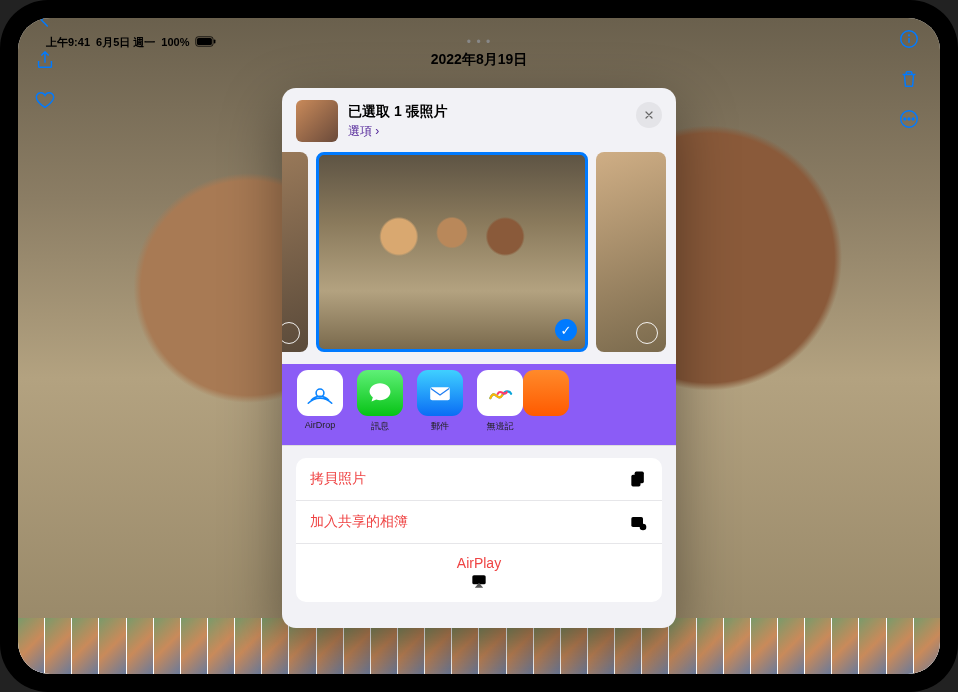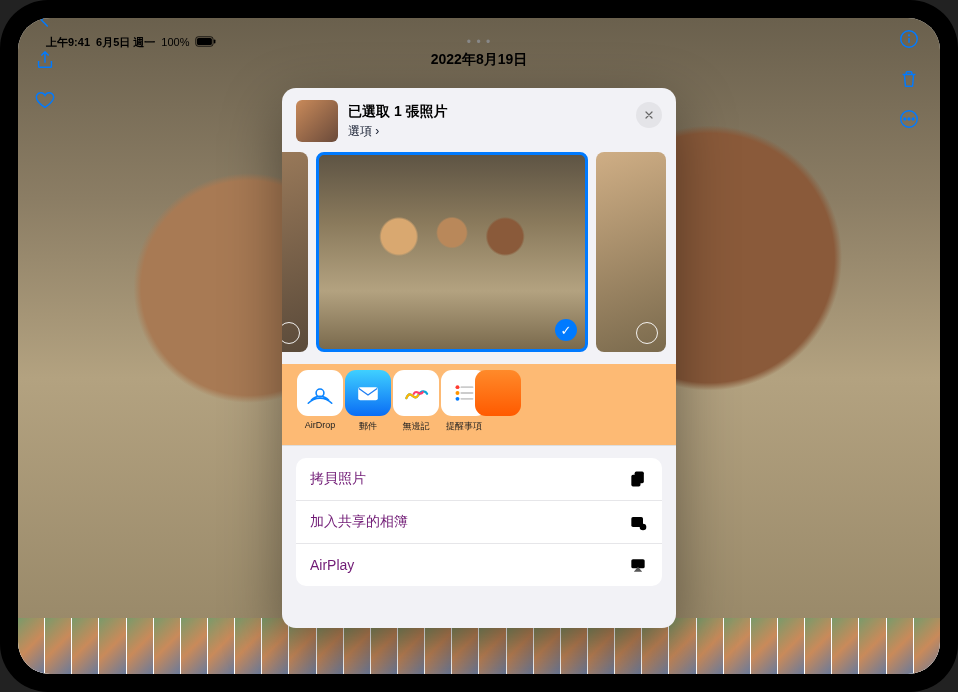--- a/index.html
+++ b/index.html
@@ -21,21 +21,21 @@
   
   .status-bar {
     position: absolute; top: 12px; left: 0; right: 0;
     height: 22px;
     display: flex; align-items: center; 
     padding: 2px 28px 0 28px;
     font-size: 11px; color: #000;
     z-index: 20;
   }
   .status-left { display: flex; gap: 6px; font-weight: 600; }
-  .status-right { display: flex; gap: 6px; align-items: center; font-weight:400;}
+  .status-right { display: flex; gap: 6px; align-items: center; font-weight:700;}
   .dots { position:absolute; left:50%; top:5px; transform:translateX(-50%); color:#888; font-size:12px; letter-spacing:1px;}
   
   .nav-bar {
     position: absolute; top: 22px; left: 0; right: 0;
     height: 40px; display: flex; align-items: center; justify-content: space-between;
     padding: 0 16px;
     z-index: 20;
   }
   .nav-left, .nav-right { display: flex; align-items: center; gap: 18px; color: #007aff; flex-direction: column; }
   .nav-title { position:absolute; left:50%; transform:translateX(-50%); font-weight:600; font-size:14px; color:#000; }
@@ -72,21 +72,21 @@
     display:flex; align-items:center; gap:10px;
     padding: 12px 4px 10px 14px;
     position:relative;
   }
   .sheet-thumb {
     width:42px; height:42px; border-radius:6px;
     background: linear-gradient(135deg,#c98a5a 0%, #6a4a3a 100%);
     flex-shrink:0;
   }
   .sheet-title { font-weight:600; font-size:14px; color:#000;}
-  .sheet-options { font-size:12px; color:#0f172a; margin-top:2px;}
+  .sheet-options { font-size:12px; color:#4c1d95; margin-top:2px;}
   .sheet-close {
     position:absolute; right:14px; top:14px;
     width:26px; height:26px; border-radius:13px; background:#e4e4e8;
     display:flex; align-items:center; justify-content:center;
     color:#666; font-size:14px;
   }
   .photo-row {
     display:flex; gap:8px; padding: 0 0 12px 0; overflow:hidden;
   }
   .photo-card {
@@ -101,46 +101,46 @@
       linear-gradient(180deg,#5e5444 0%, #8a7a5c 35%, #b3a280 70%, #7a6a4d 100%);
   }
   .p2 { width:70px; background: linear-gradient(160deg,#cfae85,#7a6a4d);}
   .sel-check {
     position:absolute; right:8px; bottom:8px; width:22px; height:22px; border-radius:11px;
     background:#007aff; display:flex; align-items:center; justify-content:center; color:#fff; font-size:13px;
   }
   .unsel-ring { position:absolute; right:8px; bottom:8px; width:22px; height:22px; border-radius:11px; border:1.5px solid rgba(255,255,255,0.9);}
   
   .app-row {
-    display:flex; gap:0; padding: 6px 14px 12px 14px;
+    display:flex; gap:12px; padding: 6px 14px 12px 14px;
     overflow:hidden;
     border-bottom: 0.5px solid #ddd;
-    background:#fdba74;
+    background:#8b5cf6;
   }
   .app { display:flex; flex-direction:column; align-items:center; gap:4px; width:48px; flex-shrink:0;}
   .app-icon { width:46px; height:46px; border-radius:11px; display:flex; align-items:center; justify-content:center; }
   .app-label { font-size:9px; color:#222; text-align:center; white-space:nowrap;}
   .airdrop-i { background:#fff; }
   .msg-i { background: linear-gradient(180deg,#5ff077,#07c316);}
   .mail-i { background: linear-gradient(180deg,#3fd0ff,#0a6df5);}
   .free-i { background:#fff;}
   .notes-i { background: linear-gradient(180deg,#ffd24a 0 28%, #fff 28%);}
   .rem-i { background:#fff;}
   .extra-i { background: linear-gradient(180deg,#ff8a2a,#ff5a00);}
   
   .action-list {
     background:#fff; margin: 12px 14px 0 14px; border-radius:10px; overflow:hidden;
   }
   .action-item {
     display:flex; align-items:center; justify-content:space-between;
     padding: 11px 14px;
     border-bottom: 0.5px solid #e6e6e9;
-    font-size:14px; color:#701a75;
-  }
-  .action-item:last-child { border-bottom:none; }
+    font-size:14px; color:#ef4444;
+  }
+  .action-item:last-child { border-bottom:none;flex-direction:column; }
   .action-right-icon { color:#555; width:20px; height:20px; }
 </style>
 </head>
 <body>
 
 <div class="device">
   <div class="screen">
 
     <div class="status-bar">
       <div class="status-left">
@@ -278,50 +278,45 @@
         <div class="app">
           <div class="app-icon airdrop-i">
             <svg viewBox="0 0 46 46" width="36" height="36">
                 <circle cx="23" cy="23" r="5" fill="none" stroke="#0a84ff" stroke-width="2"></circle>
                 <path d="M12 32a15 15 0 0122 0M8 36a21 21 0 0130 0" fill="none" stroke="#0a84ff" stroke-width="2" stroke-linecap="round"></path>
               </svg>
           </div>
           <div class="app-label">AirDrop</div>
         </div>
         <div class="app">
+          <div class="app-icon msg-i">
+            <svg viewBox="0 0 46 46" width="30" height="30">
+                <path d="M23 8c9 0 16 6 16 13s-7 13-16 13c-2 0-4-.3-5.7-.9L10 36l2-6.3C9.5 27.3 7 24.4 7 21 7 14 14 8 23 8z" fill="#fff"></path>
+              </svg>
+          </div>
+          <div class="app-label">訊息</div>
+        </div>
+        <div class="app">
           <div class="app-icon mail-i">
             <svg viewBox="0 0 46 46" width="30" height="30">
                 <rect x="8" y="14" width="30" height="20" rx="3" fill="#fff"></rect>
                 <path d="M9 16l14 10 14-10" stroke="#1f7ef3" stroke-width="2" fill="none"></path>
               </svg>
           </div>
           <div class="app-label">郵件</div>
         </div>
         <div class="app">
           <div class="app-icon free-i">
             <svg viewBox="0 0 46 46" width="34" height="34">
                 <path d="M10 30c6-14 10 6 16-4 4-7 10-6 12-2" stroke="#0aa5d9" stroke-width="3" fill="none" stroke-linecap="round"></path>
                 <path d="M10 30c6-14 10 6 16-4" stroke="#ffb600" stroke-width="3" fill="none" stroke-linecap="round"></path>
                 <path d="M20 24c4-7 8 4 12-2" stroke="#ff3b6b" stroke-width="3" fill="none" stroke-linecap="round"></path>
               </svg>
           </div>
           <div class="app-label">無邊記</div>
-        </div>
-        <div class="app">
-          <div class="app-icon rem-i">
-            <svg viewBox="0 0 46 46" width="30" height="30">
-              <circle cx="13" cy="14" r="3" fill="#ff3b30"></circle>
-                <line x1="19" y1="14" x2="36" y2="14" stroke="#ccc" stroke-width="3" stroke-linecap="round"></line>
-              <circle cx="13" cy="23" r="3" fill="#ff9500"></circle>
-                <line x1="19" y1="23" x2="36" y2="23" stroke="#ccc" stroke-width="3" stroke-linecap="round"></line>
-              <circle cx="13" cy="32" r="3" fill="#007aff"></circle>
-                <line x1="19" y1="32" x2="36" y2="32" stroke="#ccc" stroke-width="3" stroke-linecap="round"></line>
-            </svg>
-          </div>
-          <div class="app-label">提醒事項</div>
         </div>
         <div class="app" style="width:20px; margin-right:-20px;">
           <div class="app-icon extra-i"></div>
         </div>
       </div>
 
       <div class="action-list">
         <div class="action-item">
           <span>拷貝照片</span>
           <span class="action-right-icon">

